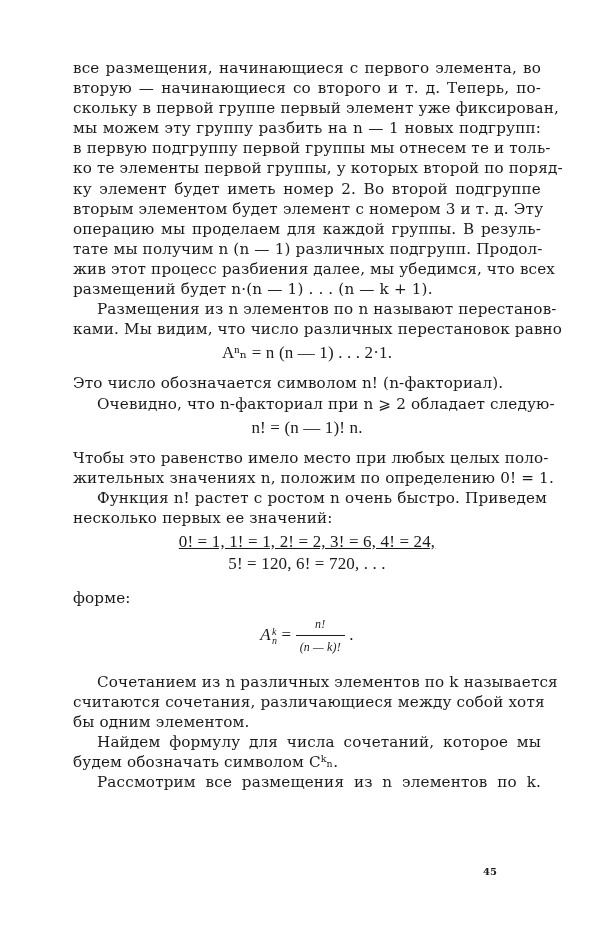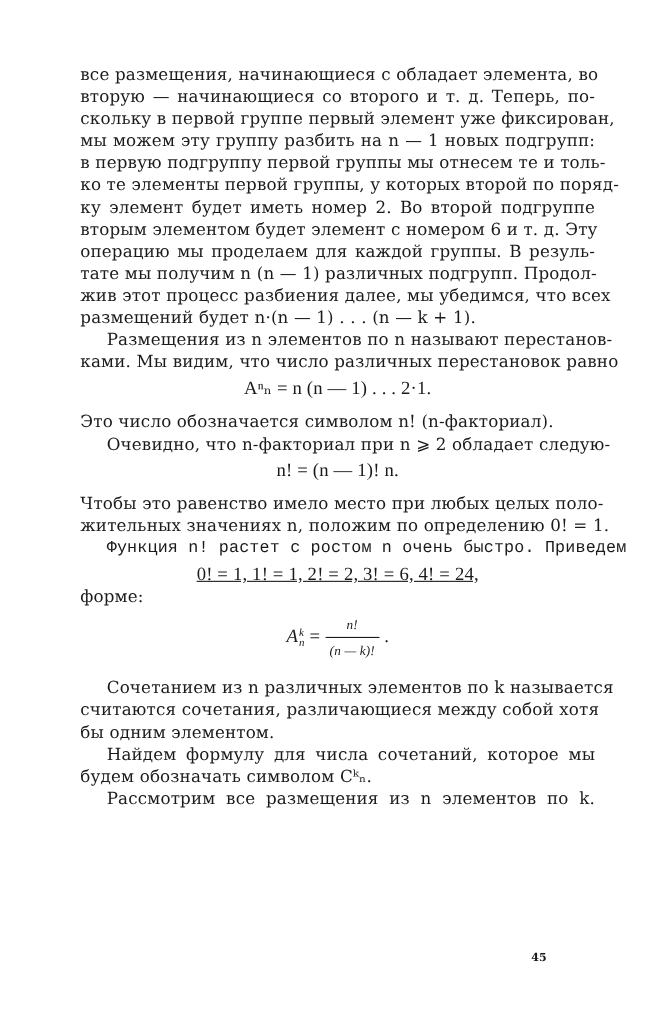--- a/index.html
+++ b/index.html
@@ -26,28 +26,28 @@
   }
   .sup-sub { display: inline-block; vertical-align: middle; line-height: 9px; font-size: 10px; text-align: left; margin-left: 1px; }
   .sup-sub span { display: block; }
 </style>
 </head>
 <body>
 
 <div class="page">
 
   <div class="p">
-    <span class="line">все размещения, начинающиеся с обладает элемента, во</span>
+    <span class="line">все размещения, начинающиеся с первого элемента, во</span>
     <span class="line">вторую — начинающиеся со второго и т. д. Теперь, по-</span>
     <span class="line">скольку в первой группе первый элемент уже фиксирован,</span>
     <span class="line">мы можем эту группу разбить на n — 1 новых подгрупп:</span>
     <span class="line">в первую подгруппу первой группы мы отнесем те и толь-</span>
     <span class="line">ко те элементы первой группы, у которых второй по поряд-</span>
     <span class="line">ку элемент будет иметь номер 2. Во второй подгруппе</span>
-    <span class="line">вторым элементом будет элемент с номером 6 и т. д. Эту</span>
+    <span class="line">вторым элементом будет элемент с номером 3 и т. д. Эту</span>
     <span class="line">операцию мы проделаем для каждой группы. В резуль-</span>
     <span class="line">тате мы получим n (n — 1) различных подгрупп. Продол-</span>
     <span class="line">жив этот процесс разбиения далее, мы убедимся, что всех</span>
     <span class="line last">размещений будет n·(n — 1) . . . (n — k + 1).</span>
   </div>
 
   <div class="p" style="padding-left:24px;">
     <span class="line" style="margin-left:0">Размещения из n элементов по n называют перестанов-</span>
   </div>
   <div class="p">
@@ -64,25 +64,29 @@
     <span class="line">Очевидно, что n-факториал при n ⩾ 2 обладает следую-</span>
   </div>
 
   <div class="formula" style="margin:4px 0 10px 0;">n! = (n — 1)! n.</div>
 
   <div class="p">
     <span class="line">Чтобы это равенство имело место при любых целых поло-</span>
     <span class="line last">жительных значениях n, положим по определению 0! = 1.</span>
   </div>
 
-  <div class="p" style="padding-left:24px;font-family:Liberation Mono, monospace;">
+  <div class="p" style="padding-left:24px;">
     <span class="line">Функция n! растет с ростом n очень быстро. Приведем</span>
+  </div>
+  <div class="p">
+    <span class="line last">несколько первых ее значений:</span>
   </div>
 
   <div class="formula" style="margin:4px 0 0 0;text-decoration:underline;">0! = 1,  1! = 1,  2! = 2,  3! = 6,  4! = 24,</div>
+  <div class="formula" style="margin:2px 0 14px 0;">5! = 120,  6! = 720, . . .</div>
 
   <div class="p">
     <span class="line last">форме:</span>
   </div>
 
   <div class="formula" style="margin:6px 0 14px 0;">
     <i>A</i><span class="sup-sub"><span class="it">k</span><span class="it">n</span></span>
     <span>=</span>
     <span class="frac"><span class="num it">n!</span><span class="den it">(n — k)!</span></span> .
   </div>

